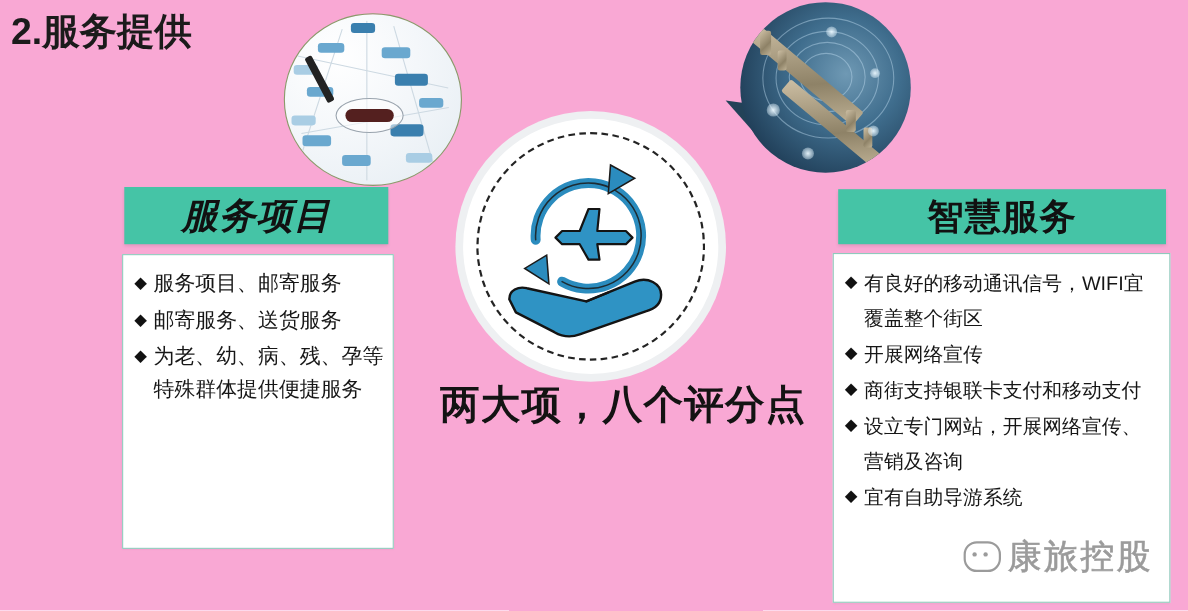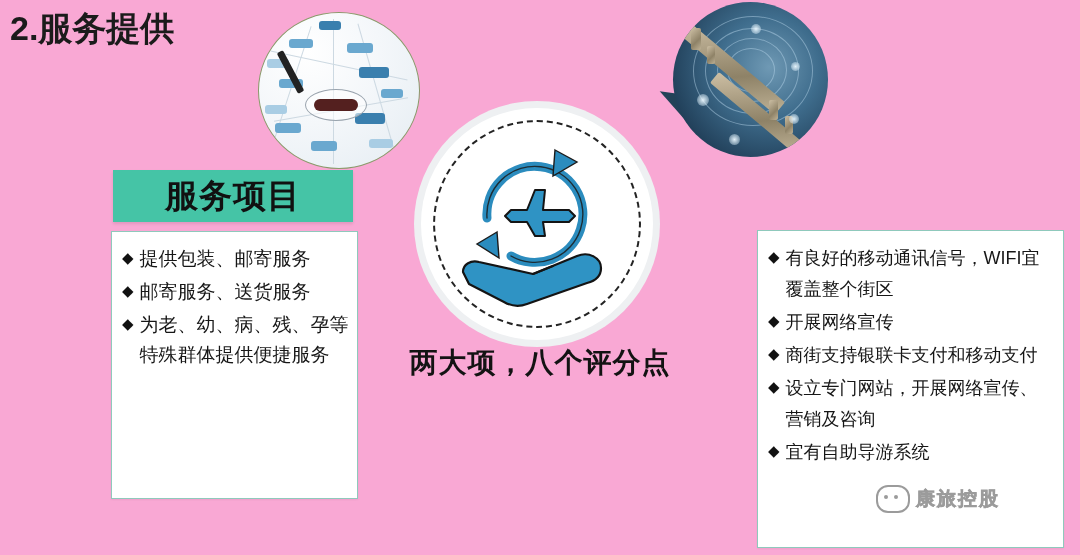--- a/index.html
+++ b/index.html
@@ -164,20 +164,21 @@
     font-weight: bold;
     color: #111111;
     letter-spacing: 1px;
     white-space: nowrap;
   }
   #header-left {
     left: 113px;
     top: 170px;
     width: 240px;
     height: 52px;
+    font-style: italic;
   }
   #header-right {
     left: 762px;
     top: 172px;
     width: 298px;
     height: 50px;
   }
 
   
   .panel-box {
@@ -259,21 +260,21 @@
     width: 178px;
     height: 182px;
   }
 
   #center-caption {
     position: absolute;
     left: 400px;
     top: 344px;
     width: 280px;
     text-align: center;
-    font-size: 28px;
+    font-size: 36px;
     font-weight: bold;
     color: #131313;
     letter-spacing: 1px;
     white-space: nowrap;
   }
 
   
   #watermark {
     position: absolute;
     left: 876px;
@@ -297,22 +298,22 @@
     position: absolute;
     top: 8px;
     width: 4px;
     height: 4px;
     border-radius: 50%;
     background: #4a4a4a;
   }
   .wm-badge::before { left: 6px; }
   .wm-badge::after  { left: 16px; }
   .wm-text {
-    font-size: 19px;
-    font-weight: bold;
+    font-size: 31px;
+    font-weight: normal;
     color: #4a4a4a;
     letter-spacing: 2px;
     -webkit-text-stroke: 0.6px #4a4a4a;
     white-space: nowrap;
   }
 </style>
 </head>
 <body>
 
 <div id="slide">
@@ -374,21 +375,21 @@
   </div>
 
   <div id="header-left" class="panel-header">
     <span class="htext">服务项目</span>
   </div>
 
   <div id="box-left" class="panel-box">
     <ul class="bullets">
       <li>
         <span class="bullet-mark">◆</span>
-        <span class="bullet-text">提供包装、邮寄服务</span>
+        <span class="bullet-text">服务项目、邮寄服务</span>
       </li>
       <li>
         <span class="bullet-mark">◆</span>
         <span class="bullet-text">邮寄服务、送货服务</span>
       </li>
       <li>
         <span class="bullet-mark">◆</span>
         <span class="bullet-text">为老、幼、病、残、孕等特殊群体提供便捷服务</span>
       </li>
     </ul>
@@ -412,20 +413,23 @@
 
       <path d="M14 140 C14 132 22 128 30 130 L84 142 L128 124
                C140 119 152 126 152 136 C152 144 146 149 138 151
                L78 172 C70 175 62 174 55 170 L20 152 Z" fill="#2f93c4" stroke="#141414" stroke-width="2.2" stroke-linejoin="round"></path>
       <path d="M84 142 L104 134" fill="none" stroke="#141414" stroke-width="2" stroke-linecap="round"></path>
     </svg>
   </div>
 
   <div id="center-caption">两大项，八个评分点</div>
 
+  <div id="header-right" class="panel-header">
+    <span class="htext">智慧服务</span>
+  </div>
 
   <div id="box-right" class="panel-box">
     <ul class="bullets">
       <li>
         <span class="bullet-mark">◆</span>
         <span class="bullet-text">有良好的移动通讯信号，WIFI宜覆盖整个街区</span>
       </li>
       <li>
         <span class="bullet-mark">◆</span>
         <span class="bullet-text">开展网络宣传</span>

